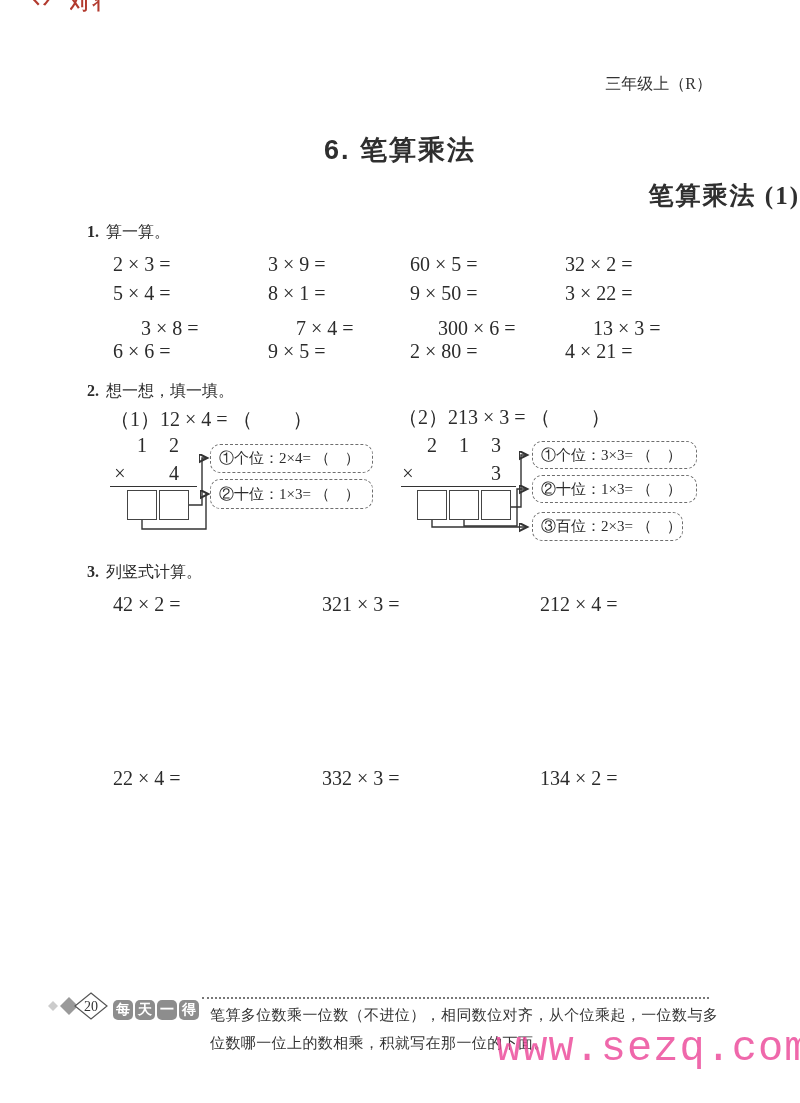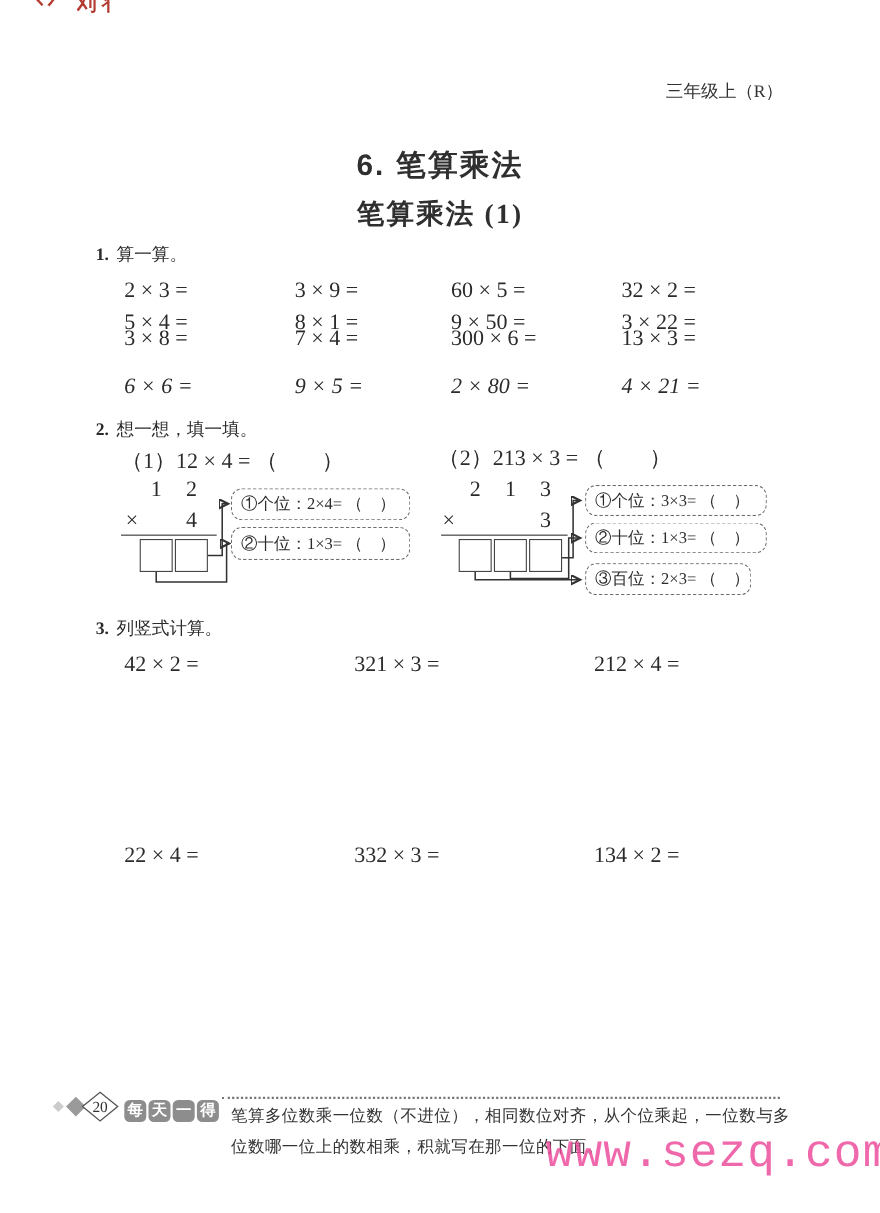--- a/index.html
+++ b/index.html
@@ -4,35 +4,35 @@
 <style>
   html,body{margin:0;padding:0;background:#e8e8e8;}
   #page{position:relative;width:800px;height:1103px;background:#ffffff;overflow:hidden;
         font-family:"Liberation Serif","DejaVu Serif",serif;color:#2b2b2b;}
   .abs{position:absolute;line-height:1.2;white-space:nowrap;text-align:right;}
 
   
   .hdr{font-size:16px;color:#333;}
   .title{left:0;top:134px;width:800px;text-align:center;font-family:"Liberation Sans","DejaVu Sans",sans-serif;
          font-weight:bold;font-size:27px;letter-spacing:2px;color:#2f2f2f;}
-  .subtitle{left:0;top:181px;width:800px;text-align:center;font-weight:bold;font-size:25px;
+  .subtitle{left:0;top:181px;width:800px;font-weight:bold;font-size:25px;
             letter-spacing:2px;color:#2f2f2f;}
 
   
   .cmark{position:absolute;top:0;height:12px;overflow:hidden;}
   .cmark span{display:block;margin-top:-9px;font-size:18px;color:#b23a2e;font-weight:bold;letter-spacing:4px;}
 
   
   .sechead{font-size:16px;}
   .sechead b{font-family:"Liberation Serif",serif;margin-right:7px;}
 
   
   .eq{font-size:20px;}
   .c1{left:113px;} .c2{left:268px;} .c3{left:410px;} .c4{left:565px;}
-  .r1{top:252px;} .r2{top:281px;} .r3{top:296px;} .r4{top:339px;font-style:italic;}
+  .r1{top:252px;} .r2{top:281px;} .r3{top:316px;margin-left:28px;} .r4{top:339px;}
   .t1{left:113px;} .t2{left:322px;} .t3{left:540px;}
   .u1{top:592px;} .u2{top:766px;}
 
   
   .vdigit{width:16px;text-align:center;font-size:20px;}
   .vline{height:0;border-top:1.6px solid #333;}
   .sqbox{position:absolute;width:30px;height:30px;border:1.6px solid #444;background:#fff;box-sizing:border-box;}
   .hintbox{position:absolute;border:1.6px dashed #6e6e6e;border-radius:10px;box-sizing:border-box;
            display:flex;align-items:center;padding-left:8px;font-size:15px;white-space:nowrap;color:#2b2b2b;background:#fff;}
   svg.conn{position:absolute;overflow:visible;}

